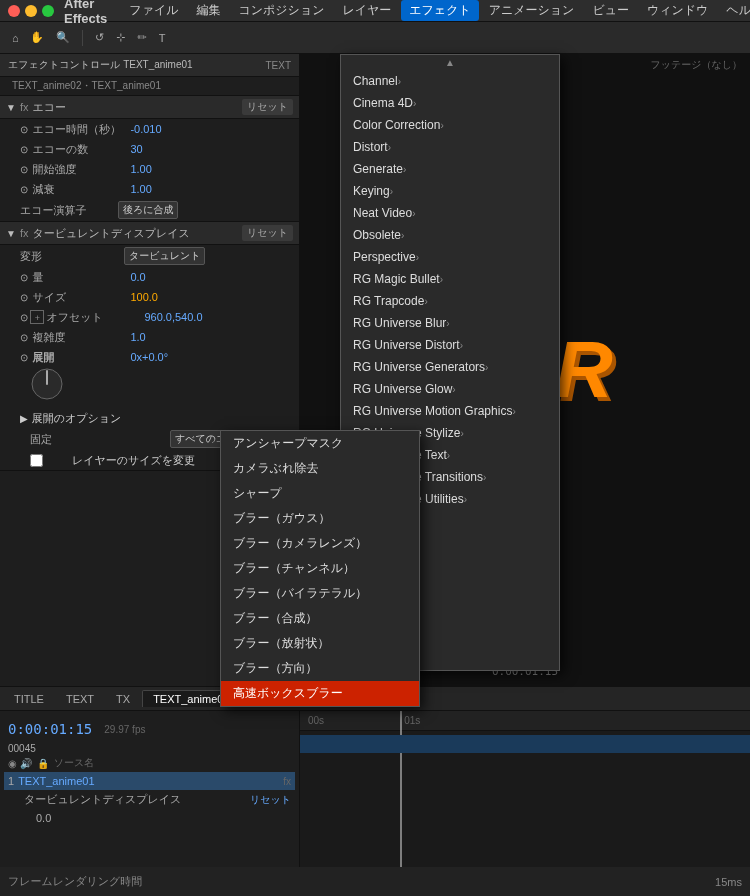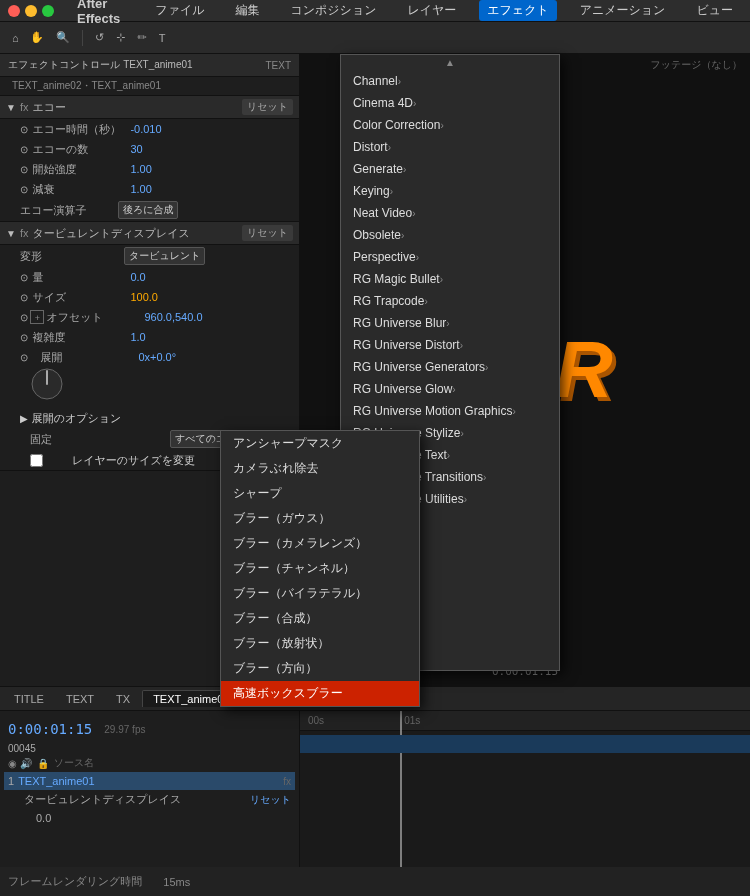--- a/index.html
+++ b/index.html
@@ -1,19 +1,19 @@
 <!DOCTYPE html>
 <html><head>
   <meta charset="utf-8">
   <style>
     * { margin: 0; padding: 0; box-sizing: border-box; }
     body { width: 750px; height: 896px; background: #1a1a1a; font-family: "Helvetica Neue", Arial, sans-serif; font-size: 12px; color: #ccc; overflow: hidden; position: relative; }
 
     
-    .menu-bar { display: flex; align-items: center; height: 22px; background: #2d2d2d; border-bottom: 1px solid #111; padding: 0 8px; gap: 15px; }
+    .menu-bar { display: flex; align-items: center; height: 22px; background: #2d2d2d; border-bottom: 1px solid #111; padding: 0 8px; gap: 2px; }
     .menu-bar .app-icons { display: flex; gap: 5px; margin-right: 8px; }
     .traffic-light { width: 12px; height: 12px; border-radius: 50%; }
     .tl-red { background: #ff5f57; }
     .tl-yellow { background: #febc2e; }
     .tl-green { background: #28c840; }
     .menu-bar .app-name { color: #ccc; font-size: 13px; font-weight: bold; margin-right: 12px; }
     .menu-item { color: #ccc; font-size: 12px; padding: 2px 8px; cursor: pointer; border-radius: 3px; white-space: nowrap; }
     .menu-item.active { background: #0066cc; color: white; }
 
     
@@ -61,21 +61,21 @@
     .timeline-tab { padding: 2px 10px; font-size: 11px; color: #aaa; cursor: pointer; border-radius: 2px 2px 0 0; }
     .timeline-tab.active { background: #1a1a1a; color: white; border: 1px solid #444; border-bottom: none; }
     .timeline-content { display: flex; height: calc(180px - 24px); }
     .timeline-left { width: 300px; background: #1e1e1e; border-right: 1px solid #111; padding: 4px; }
     .timeline-right { flex: 1; background: #1a1a1a; }
     .time-display { color: #6af; font-size: 14px; font-family: monospace; padding: 4px; }
     .layer-row { display: flex; align-items: center; padding: 2px 4px; font-size: 11px; color: #bbb; min-height: 18px; }
     .layer-row.selected { background: #2a4a6a; }
     .layer-name { color: #6af; }
 
-    .status-bar { height: 30px; background: #222; border-top: 1px solid #111; display: flex; align-items: center; padding: 0 8px; font-size: 11px; color: #888; gap: 21px; }
+    .status-bar { height: 30px; background: #222; border-top: 1px solid #111; display: flex; align-items: center; padding: 0 8px; font-size: 11px; color: #888; gap: 21px; justify-content: space-between; }
     .stopwatch { color: #aaa; font-size: 10px; }
   </style>
 </head>
 <body>
 
 <div class="menu-bar">
   <div class="app-icons">
     <div class="traffic-light tl-red"></div>
     <div class="traffic-light tl-yellow"></div>
     <div class="traffic-light tl-green"></div>
@@ -176,21 +176,21 @@
         <span class="fx-label">オフセット</span>
         <span class="fx-value">960.0,540.0</span>
       </div>
       <div class="fx-row fx-indent1">
         <span class="stopwatch">⊙</span>
         <span class="fx-label" style="margin-left:4px;">複雑度</span>
         <span class="fx-value">1.0</span>
       </div>
       <div class="fx-row fx-indent1">
         <span class="stopwatch">⊙</span>
-        <span class="fx-label" style="margin-left:12px;">展開</span>
+        <span class="fx-label" style="margin-left:4px;font-weight:bold;">展開</span>
         <span class="fx-value">0x+0.0°</span>
       </div>
 
       <div style="padding-left:30px;padding-bottom:4px;">
         <svg width="34" height="34">
           <circle cx="17" cy="17" r="15" fill="#2a2a2a" stroke="#666" stroke-width="1"></circle>
           <line x1="17" y1="17" x2="17" y2="4" stroke="#aaa" stroke-width="2" stroke-linecap="round"></line>
         </svg>
       </div>
 

